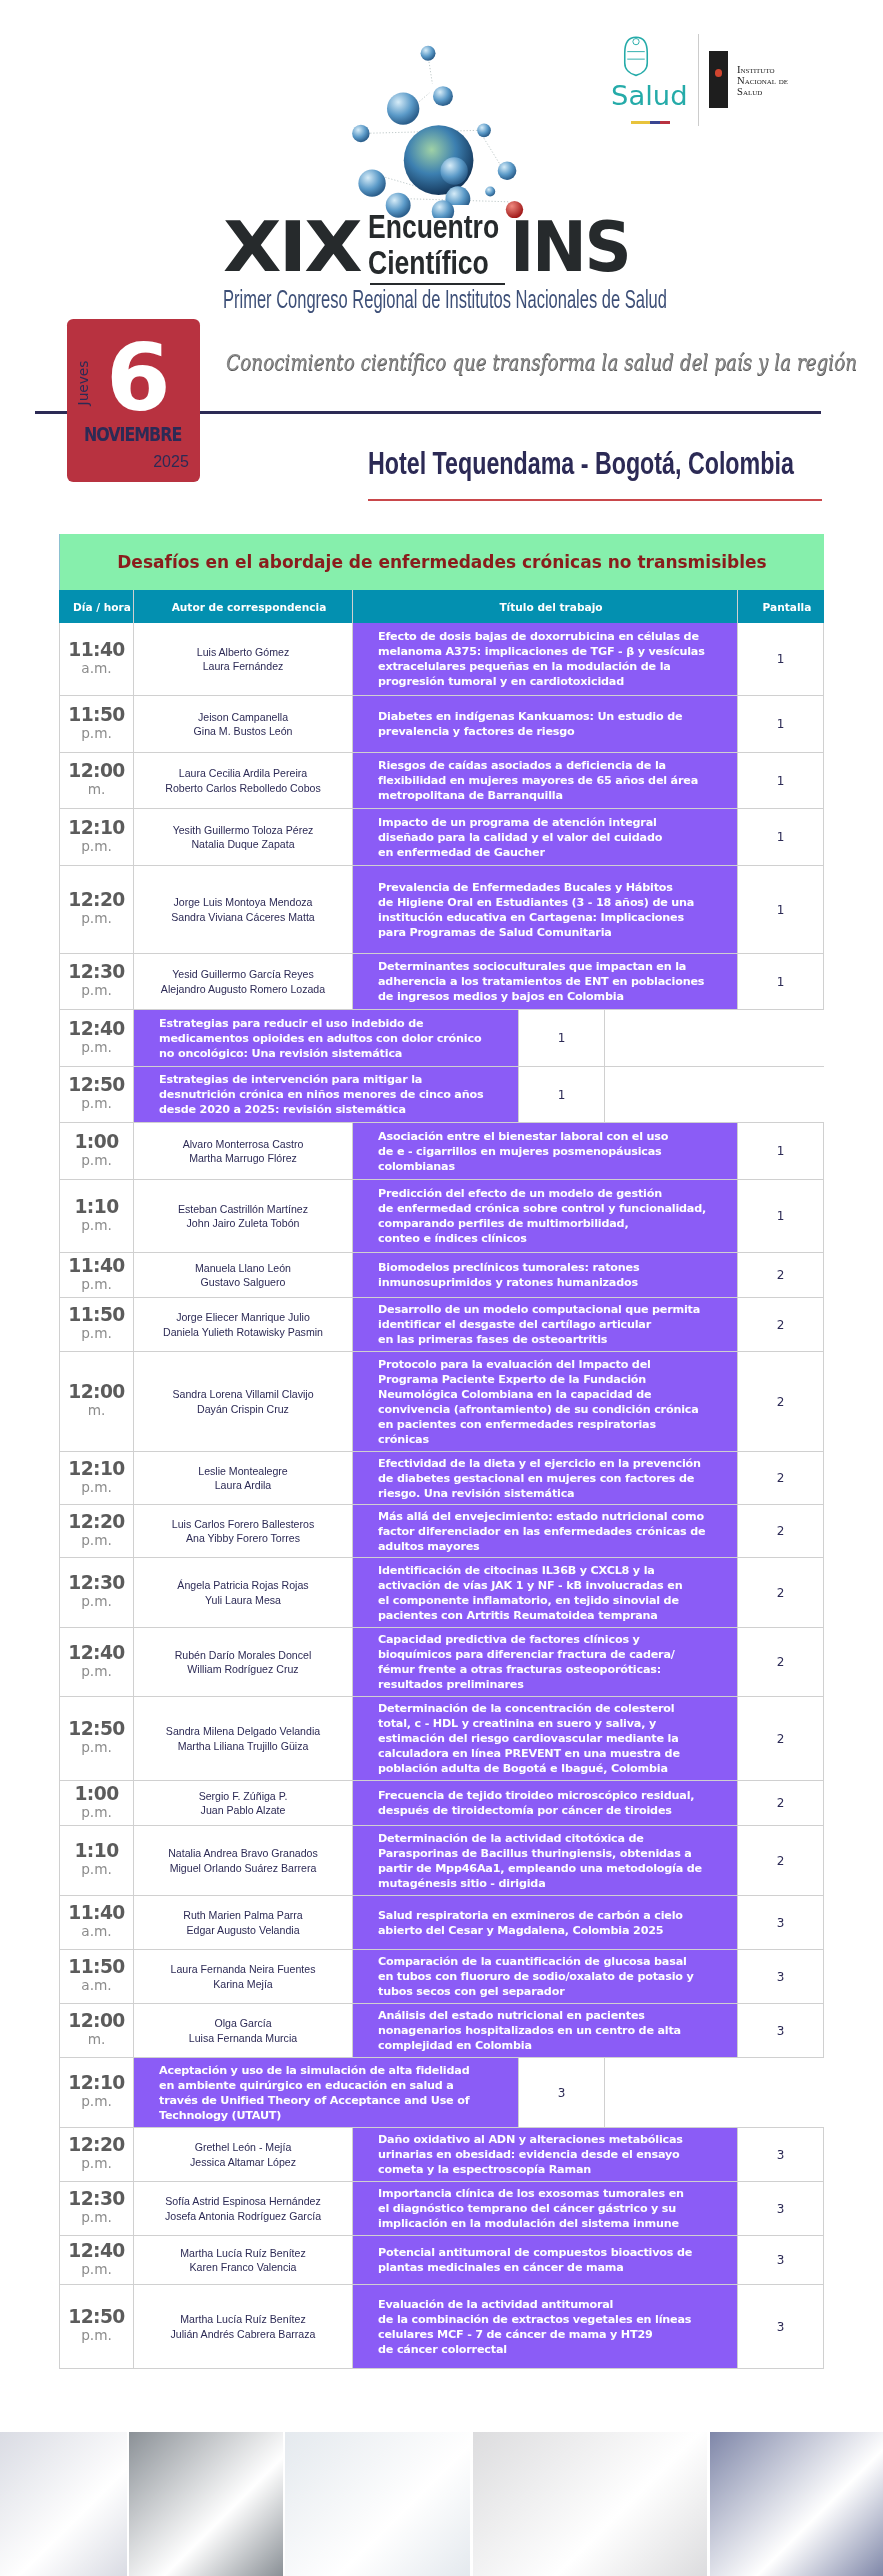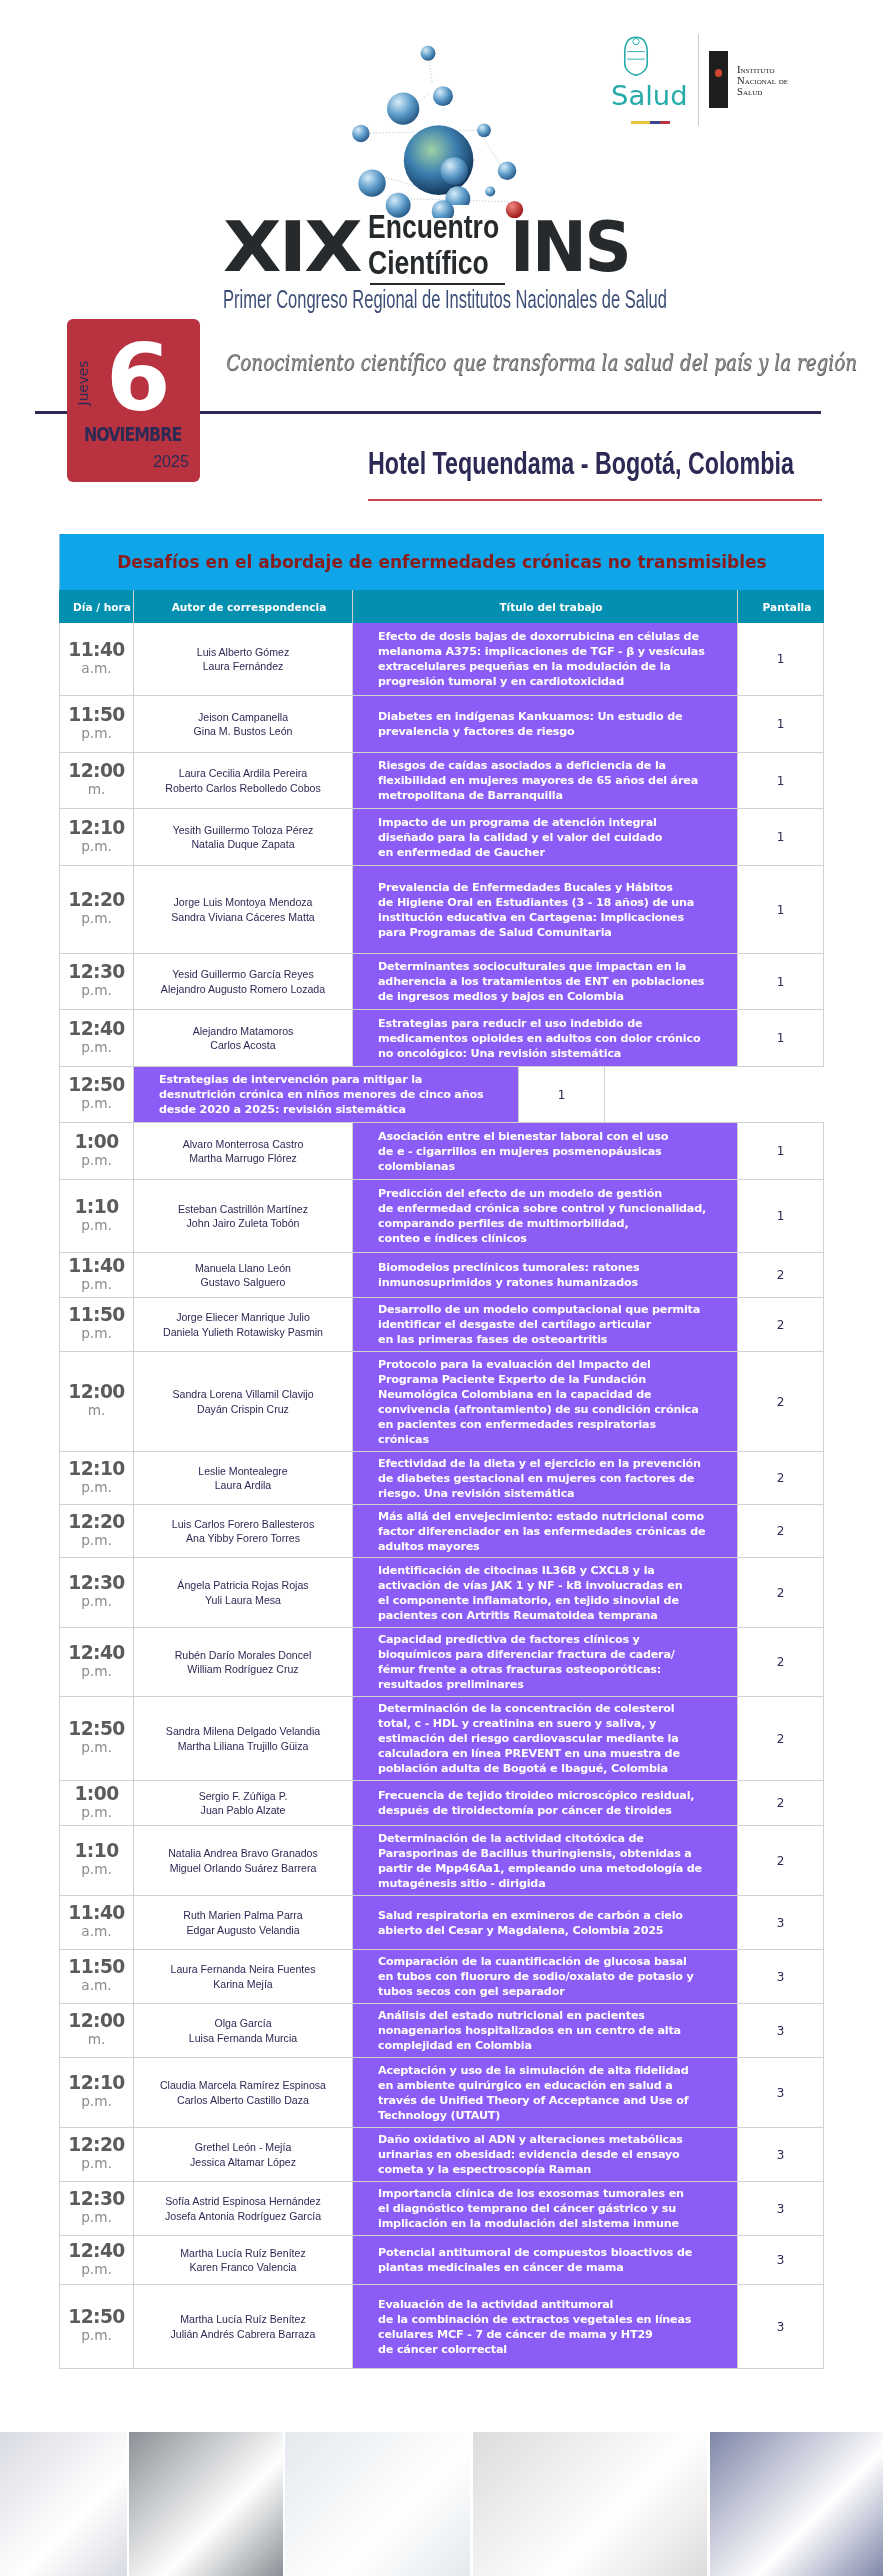--- a/index.html
+++ b/index.html
@@ -26,21 +26,21 @@
   .date-day{position:absolute;left:39px;top:12.5px;font-family:"DejaVu Sans",sans-serif;font-weight:bold;font-size:93px;line-height:93px;color:#ffffff;}
   .date-weekday{position:absolute;left:-6.2px;top:56px;transform:rotate(-90deg);font-family:"DejaVu Sans",sans-serif;font-size:13.7px;color:#2c2a55;}
   .date-month{position:absolute;left:17.4px;top:105px;font-family:"DejaVu Sans",sans-serif;font-weight:bold;font-size:18.7px;color:#2c2a55;letter-spacing:-1.2px;transform:scaleX(0.85);transform-origin:left top;}
   .date-year{position:absolute;right:11.2px;top:134px;font-family:"Liberation Sans",sans-serif;font-size:16px;color:#2c2a55;}
   .rule-blue{position:absolute;left:35px;top:411px;width:786px;height:2.5px;background:#2c2a55;}
   .slogan{position:absolute;left:226px;top:349px;font-family:"DejaVu Serif",serif;font-style:italic;font-size:22.4px;color:#8a8a8a;transform:scaleX(0.82);transform-origin:left top;white-space:nowrap;text-shadow:0.6px 0.6px 0 #555;}
   .venue{position:absolute;left:368px;top:446px;font-family:"Liberation Sans",sans-serif;font-weight:bold;font-size:31px;color:#2c2a55;transform:scaleX(0.75);transform-origin:left top;white-space:nowrap;}
   .rule-red{position:absolute;left:368px;top:499px;width:454px;height:1.9px;background:#c9474b;}
   
   .tbl{position:absolute;left:59px;top:534px;width:765px;}
-  .tbl-title{height:56px;background:#0ea5e9;display:flex;align-items:center;justify-content:center;border-left:1.2px solid #8cc0d0;}
+  .tbl-title{height:56px;background:#86efac;display:flex;align-items:center;justify-content:center;border-left:1.2px solid #8cc0d0;}
   .tbl-title span{font-family:"DejaVu Sans",sans-serif;font-weight:bold;font-size:17px;color:#8a1c1c;}
   .thead{display:flex;height:33px;background:#0390b0;}
   .th{display:flex;align-items:center;justify-content:center;color:#fff;font-family:"DejaVu Sans",sans-serif;font-weight:bold;font-size:10.6px;border-right:1.2px solid #d0d0d0;box-sizing:border-box;padding-left:12px;}
   .c1{width:75px;}
   .c2{width:219px;}
   .c3{width:385px;}
   .c4{width:86px;border-right:none;}
   .row{display:flex;border-bottom:1.9px solid #d0d0d0;box-sizing:border-box;}
   .cell{display:flex;flex-direction:column;align-items:center;justify-content:center;box-sizing:border-box;border-right:1.2px solid #d0d0d0;background:#fff;}
   .cell.c1{border-left:1.2px solid #d0d0d0;}
@@ -292,24 +292,20 @@
         </div>
         <div class="cell c4">
           <div class="scr">1</div>
         </div>
       </div>
       <div class="row" style="height: 57px;">
         <div class="cell c1">
           <div class="time">12:40</div>
           <div class="ampm">p.m.</div>
         </div>
-        <div class="cell c2">
-          <div class="author">Alejandro Matamoros</div>
-          <div class="author">Carlos Acosta</div>
-        </div>
         <div class="cell c3">
           <div class="ttl">Estrategias para reducir el uso indebido de
 medicamentos opioides en adultos con dolor crónico
 no oncológico: Una revisión sistemática</div>
         </div>
         <div class="cell c4">
           <div class="scr">1</div>
         </div>
       </div>
       <div class="row" style="height: 56px;">
@@ -599,24 +595,20 @@
 complejidad en Colombia</div>
         </div>
         <div class="cell c4">
           <div class="scr">3</div>
         </div>
       </div>
       <div class="row" style="height: 70px;">
         <div class="cell c1">
           <div class="time">12:10</div>
           <div class="ampm">p.m.</div>
-        </div>
-        <div class="cell c2">
-          <div class="author">Claudia Marcela Ramírez Espinosa</div>
-          <div class="author">Carlos Alberto Castillo Daza</div>
         </div>
         <div class="cell c3">
           <div class="ttl">Aceptación y uso de la simulación de alta fidelidad
 en ambiente quirúrgico en educación en salud a
 través de Unified Theory of Acceptance and Use of
 Technology (UTAUT)</div>
         </div>
         <div class="cell c4">
           <div class="scr">3</div>
         </div>

